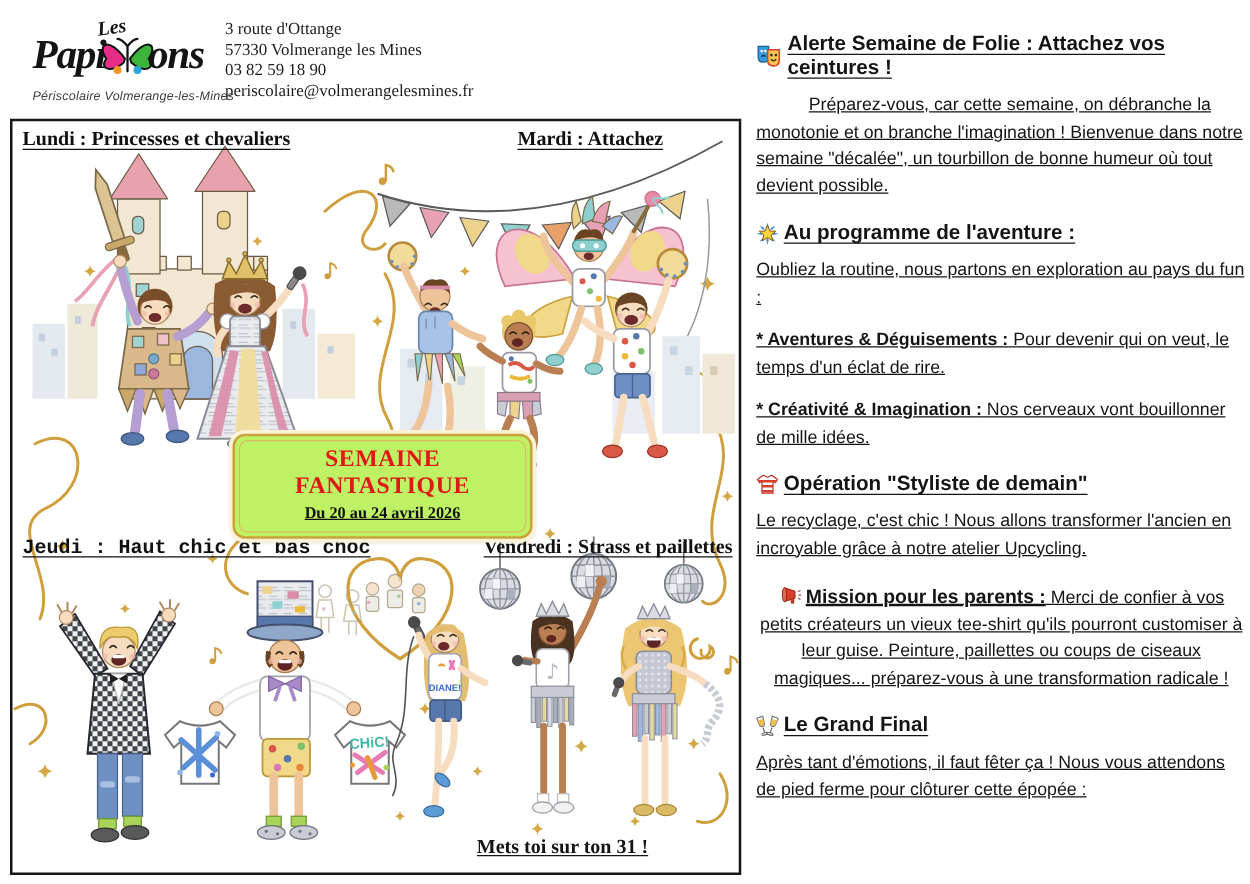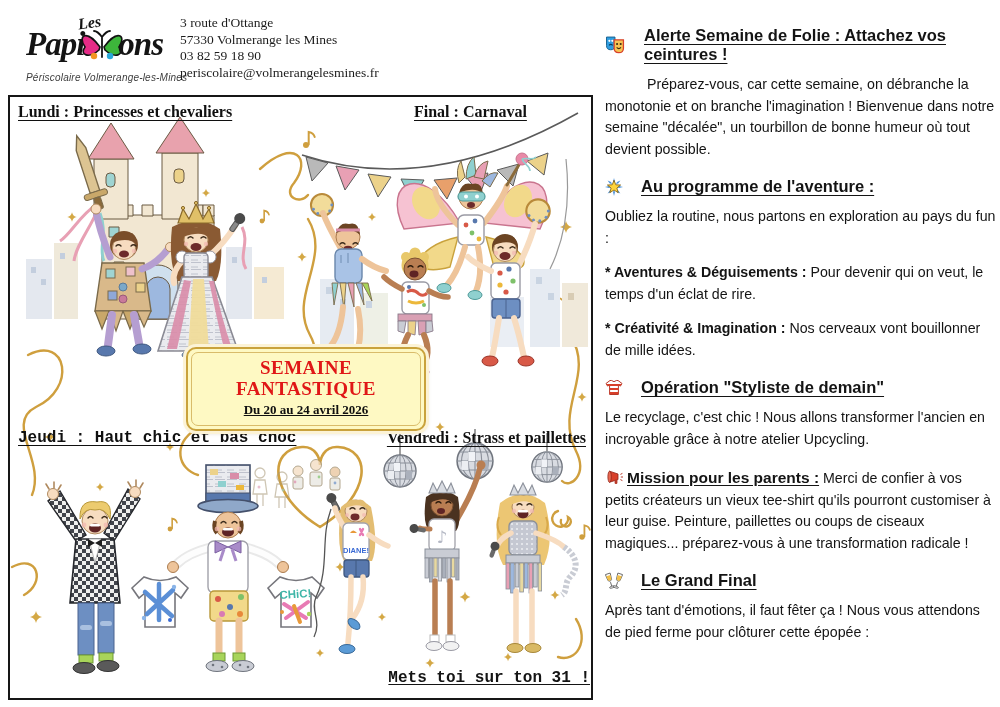--- a/index.html
+++ b/index.html
@@ -22,38 +22,38 @@
   .poster{position:absolute;left:8px;top:95px;width:585px;height:605px;
           border:2px solid #161616;box-sizing:border-box;background:#fff;}
   .poster svg.scene{position:absolute;left:0;top:0;}
   .day{position:absolute;margin:0;font-family:"Liberation Serif",serif;font-weight:bold;
        font-size:16px;color:#101010;text-decoration:underline;text-underline-offset:3px;white-space:nowrap;}
   .day.lundi{left:8px;top:6px;}
   .day.mardi{left:404px;top:6px;}
   .day.jeudi{left:8px;top:332px;font-family:Liberation Mono, monospace;}
   .day.vendredi{right:5px;top:332px;text-align:center;}
   .banner{position:absolute;left:176px;top:250px;width:236px;height:80px;
-          background:#fef9c3;border:2px solid #c9a23c;border-radius:10px;
+          background:#bef264;border:2px solid #c9a23c;border-radius:10px;
           box-shadow:0 0 0 3px #fcf3d6, 1px 2px 4px rgba(120,90,20,.25);}
   .banner-inner{position:absolute;inset:3px;border:1px solid #d9bc6a;border-radius:7px;
                 display:flex;flex-direction:column;align-items:center;justify-content:center;
                 font-family:"Liberation Serif",serif;font-weight:bold;text-align:center;}
   .banner-l1{font-size:19px;line-height:21px;color:#e01717;letter-spacing:.5px;}
   .banner-l3{font-size:13px;line-height:22px;color:#101010;text-decoration:underline;}
-  .footnote{position:absolute;left:300px;top:572px;width:280px;text-align:right;margin:0;
-            font-family:Liberation Mono, monospace;font-weight:bold;font-size:16px;
+  .footnote{position:absolute;left:300px;top:572px;width:280px;text-align:center;margin:0;
+            font-family:Liberation Serif, serif;font-weight:bold;font-size:16px;
             text-decoration:underline;text-underline-offset:2px;}
 
   
   .article{position:absolute;left:605px;top:26px;width:392px;}
-  .article h1,.article h2{margin:0;font-size:16.5px;font-weight:bold;display:flex;align-items:center;gap:18px;}
+  .article h1,.article h2{margin:0;font-size:16.5px;font-weight:bold;display:flex;align-items:center;gap:4px;}
   .article h1 .u,.article h2 .u{text-decoration:underline;text-underline-offset:2.5px;}
-  .article p{margin:0;font-size:14.2px;line-height:21.5px;}
+  .article p{margin:0;font-size:14.2px;line-height:21.5px;text-decoration:underline;}
   .icn{display:inline-flex;flex:none;align-items:center;}
-  .mt{margin-top:17px!important;}
+  .mt{margin-top:17px!important;text-align:center;}
   .mb{margin-bottom:10px!important;}
   .gap{margin-bottom:13px!important;}
   .indent{text-indent:42px;}
   .lead-u{font-weight:bold;text-decoration:underline;text-underline-offset:2px;}
   .lead-big{font-size:15.5px;}
 </style>
 </head>
 <body>
 
 <div class="page">
@@ -623,21 +623,21 @@
             <rect x="523.6" y="466" width="3.6" height="24" fill="#c9ccd4"></rect>
             <rect x="528.2" y="466" width="3.4" height="28" fill="#e8d9a0"></rect>
         </g>
         <path d="M506,494 V546 M522,494 V546" stroke="#f7dcc0" stroke-width="5.5" stroke-linecap="round"></path>
         <ellipse cx="505" cy="551" rx="8" ry="4.5" fill="#d9b964" stroke="#a8883a"></ellipse>
         <ellipse cx="523" cy="551" rx="8" ry="4.5" fill="#d9b964" stroke="#a8883a"></ellipse>
       </g>
     </svg>
 
     <h2 class="day lundi">Lundi : Princesses et chevaliers</h2>
-    <h2 class="day mardi">Final : Carnaval</h2>
+    <h2 class="day mardi">Mardi : Attachez</h2>
     <h2 class="day jeudi">Jeudi : Haut chic et bas choc</h2>
     <h2 class="day vendredi">Vendredi : Strass et paillettes</h2>
 
     <div class="banner">
       <div class="banner-inner">
         <div class="banner-l1">SEMAINE</div>
         <div class="banner-l1">FANTASTIQUE</div>
         <div class="banner-l3">Du 20 au 24 avril 2026</div>
       </div>
     </div>

